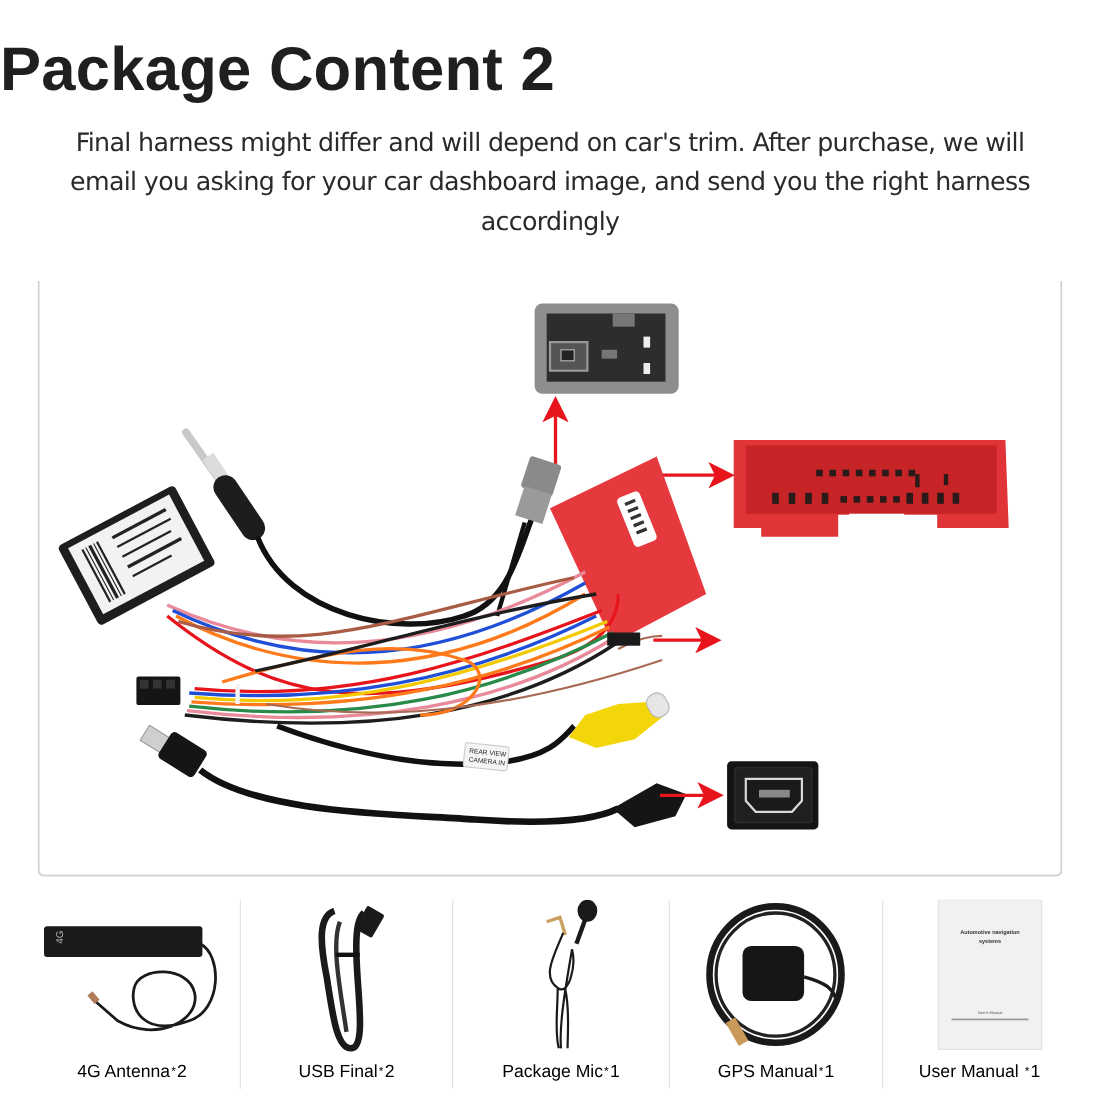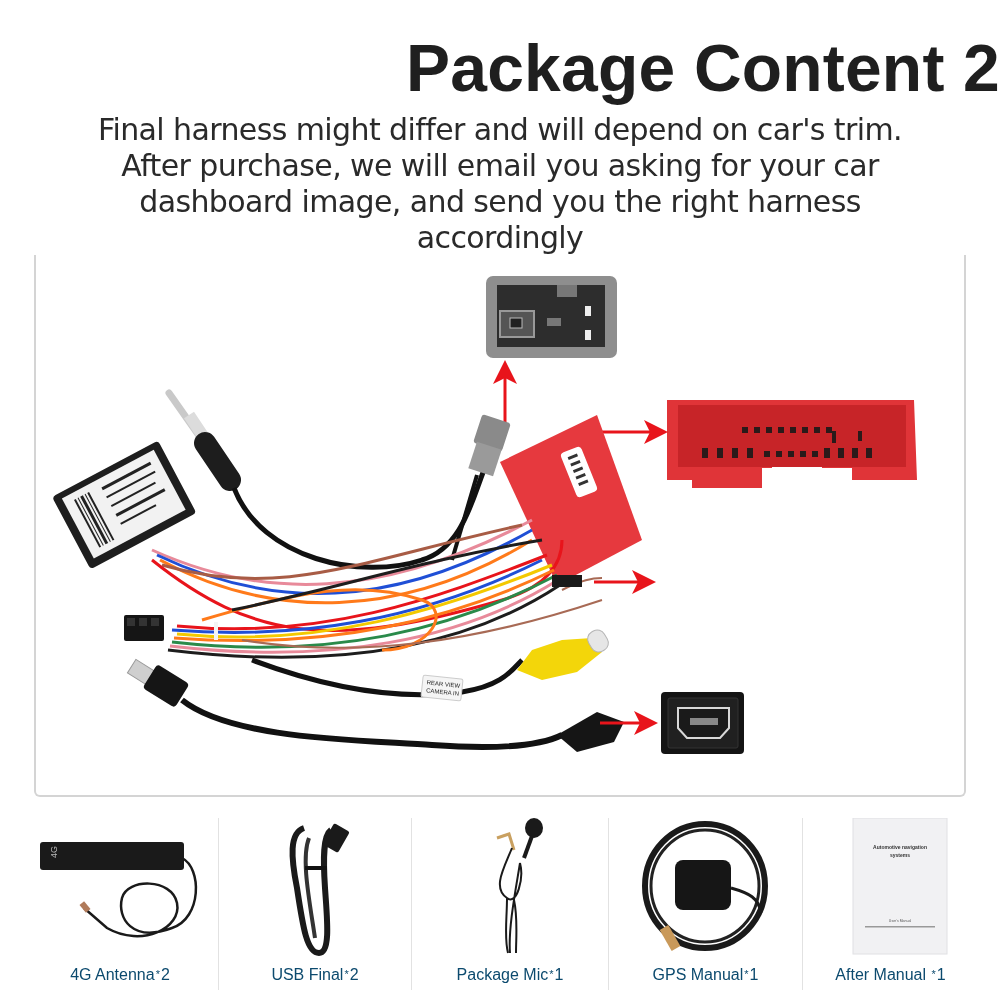--- a/index.html
+++ b/index.html
@@ -1,32 +1,32 @@
 <!DOCTYPE html>
 <html><head>
 <meta charset="utf-8">
 <style>
   html, body { margin:0; padding:0; background:#ffffff; }
   body { width:1000px; height:1000px; position:relative; overflow:hidden;
          font-family:"Liberation Sans", "DejaVu Sans", sans-serif; color:#222; }
-  .title { position:absolute; left:0; top:30px; width:1000px; text-align:right;
-           font-family:"Liberation Sans", sans-serif; font-weight:700; font-size:66px;
+  .title { position:absolute; left:0; top:30px; width:1000px; text-align:left;
+           font-family:"Liberation Sans", sans-serif; font-weight:700; font-size:56px;
            letter-spacing:0.2px; color:#1f1f1f; }
   .subtitle { position:absolute; left:60px; top:112px; width:880px; text-align:center;
-              font-family:"DejaVu Sans", sans-serif; font-size:30px; line-height:36px;
+              font-family:"DejaVu Sans", sans-serif; font-size:23px; line-height:36px;
               color:#2a2a2a; font-weight:400; letter-spacing:-0.6px; }
   .main-frame { position:absolute; left:34px; top:255px; width:932px; height:542px;
                 border:2px solid #d4d4d4; border-top:none; border-radius:0 0 6px 6px;
                 background:#ffffff; box-sizing:border-box; }
   .main-frame svg { position:absolute; left:-34px; top:-255px; }
   .accessories { position:absolute; left:22px; top:818px; width:956px; height:172px; }
   .acc { position:absolute; top:0; height:172px; }
   .acc .thumb { position:absolute; left:0; top:0; width:100%; height:140px; }
   .acc .label { position:absolute; left:0; top:148px; width:100%; text-align:center;
-                font-family:"Liberation Sans", sans-serif; font-size:16px; color:#0c4a6e; white-space:nowrap; }
+                font-family:"Liberation Sans", sans-serif; font-size:16px; color:#000000; white-space:nowrap; }
   .acc .qty-star { font-size:11px; position:relative; top:-2px; margin:0 1px; }
   .sep { position:absolute; top:0; width:1px; height:172px; background:#e2e2e2; }
   .manual-title { font-family:"Liberation Sans", sans-serif; font-size:5px; font-weight:700; fill:#333; }
 </style>
 </head>
 <body>
 
 <div class="title">Package Content 2</div>
 <div class="subtitle">Final harness might differ and will depend on car's trim. After purchase, we will email you asking for your car dashboard image, and send you the right harness accordingly</div>
 
@@ -243,17 +243,17 @@
 
   <div class="acc" style="left:781px; width:175px;">
     <svg class="thumb" viewBox="0 0 175 140">
       <rect x="50" y="0" width="94" height="136" fill="#f1f1f3" stroke="#e0e0e3"></rect>
       <text x="97" y="31" text-anchor="middle" class="manual-title">Automotive navigation</text>
       <text x="97" y="39" text-anchor="middle" class="manual-title">systems</text>
       <text x="97" y="104" text-anchor="middle" font-size="3.5" fill="#555">User's Manual</text>
       <rect x="62" y="108" width="70" height="1.5" fill="#999"></rect>
     </svg>
     <div class="label">
-      <span>After Manual</span> <span class="qty-star">*</span><span>1</span>
+      <span>User Manual</span> <span class="qty-star">*</span><span>1</span>
     </div>
   </div>
 
 </div>
 
 </body></html>

